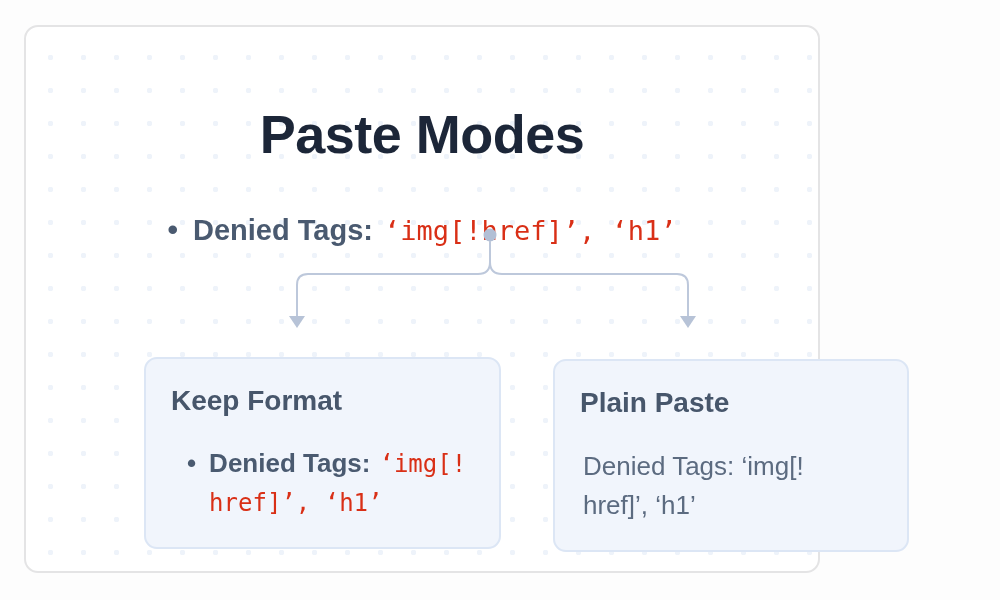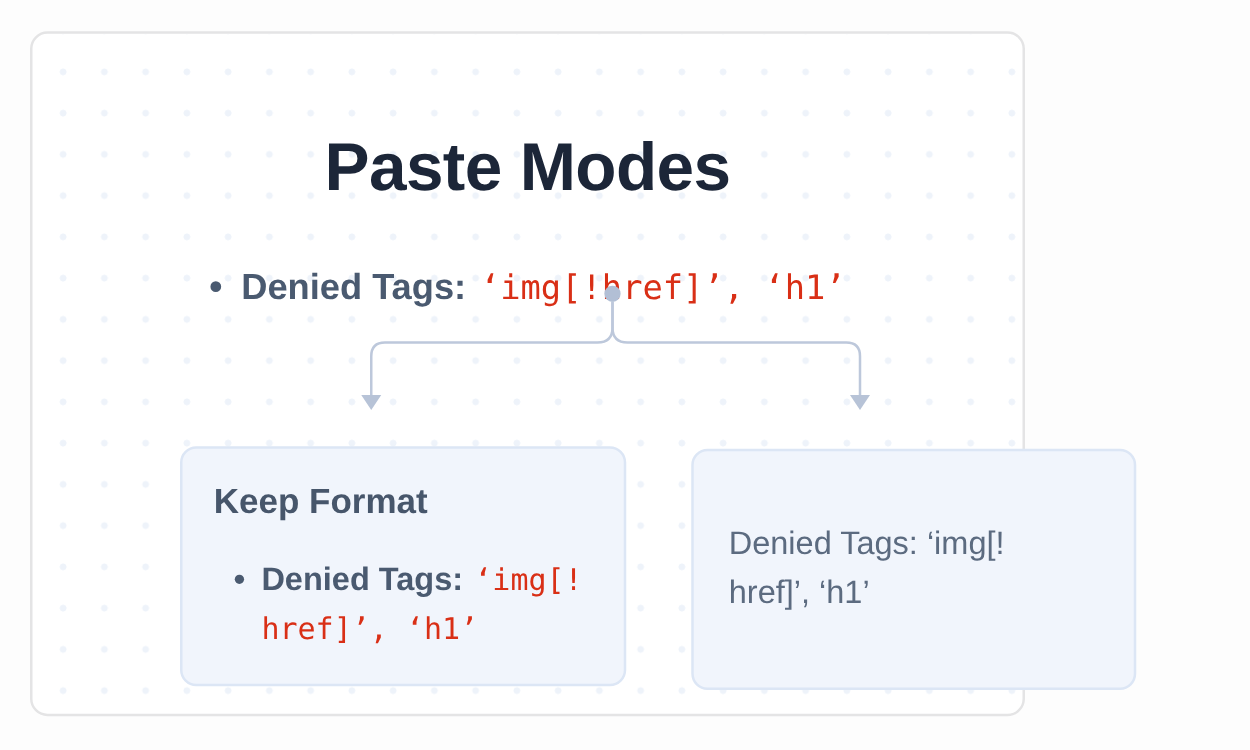--- a/index.html
+++ b/index.html
@@ -127,20 +127,21 @@
       <h2>Keep Format</h2>
       <div class="li">
         <span class="bullet">•</span>
         <div class="li-text">
           <span class="label">Denied Tags:</span><span class="code"><span>‘img[!</span><br><span>href]’, ‘h1’</span></span>
         </div>
       </div>
     </div>
 
     <div class="node-box right">
+      <h2>Plain Paste</h2>
       <p class="plain-text"><span>Denied Tags: ‘img[!</span><br><span>href]’, ‘h1’</span></p>
     </div>
 
   </div>
 
   <svg class="connector" viewBox="0 0 1000 600" xmlns="http://www.w3.org/2000/svg">
     <circle cx="490" cy="235" r="6.5" fill="#b2bfd5"></circle>
     <path d="M 490 242 L 490 262 Q 490 274 478 274 L 308 274 Q 297 274 297 285 L 297 316" fill="none" stroke="#bdc8db" stroke-width="2" stroke-linecap="round"></path>
     <path d="M 490 242 L 490 262 Q 490 274 502 274 L 677 274 Q 688 274 688 285 L 688 316" fill="none" stroke="#bdc8db" stroke-width="2" stroke-linecap="round"></path>
     <polygon points="289,316 305,316 297,328" fill="#b7c3d7"></polygon>

